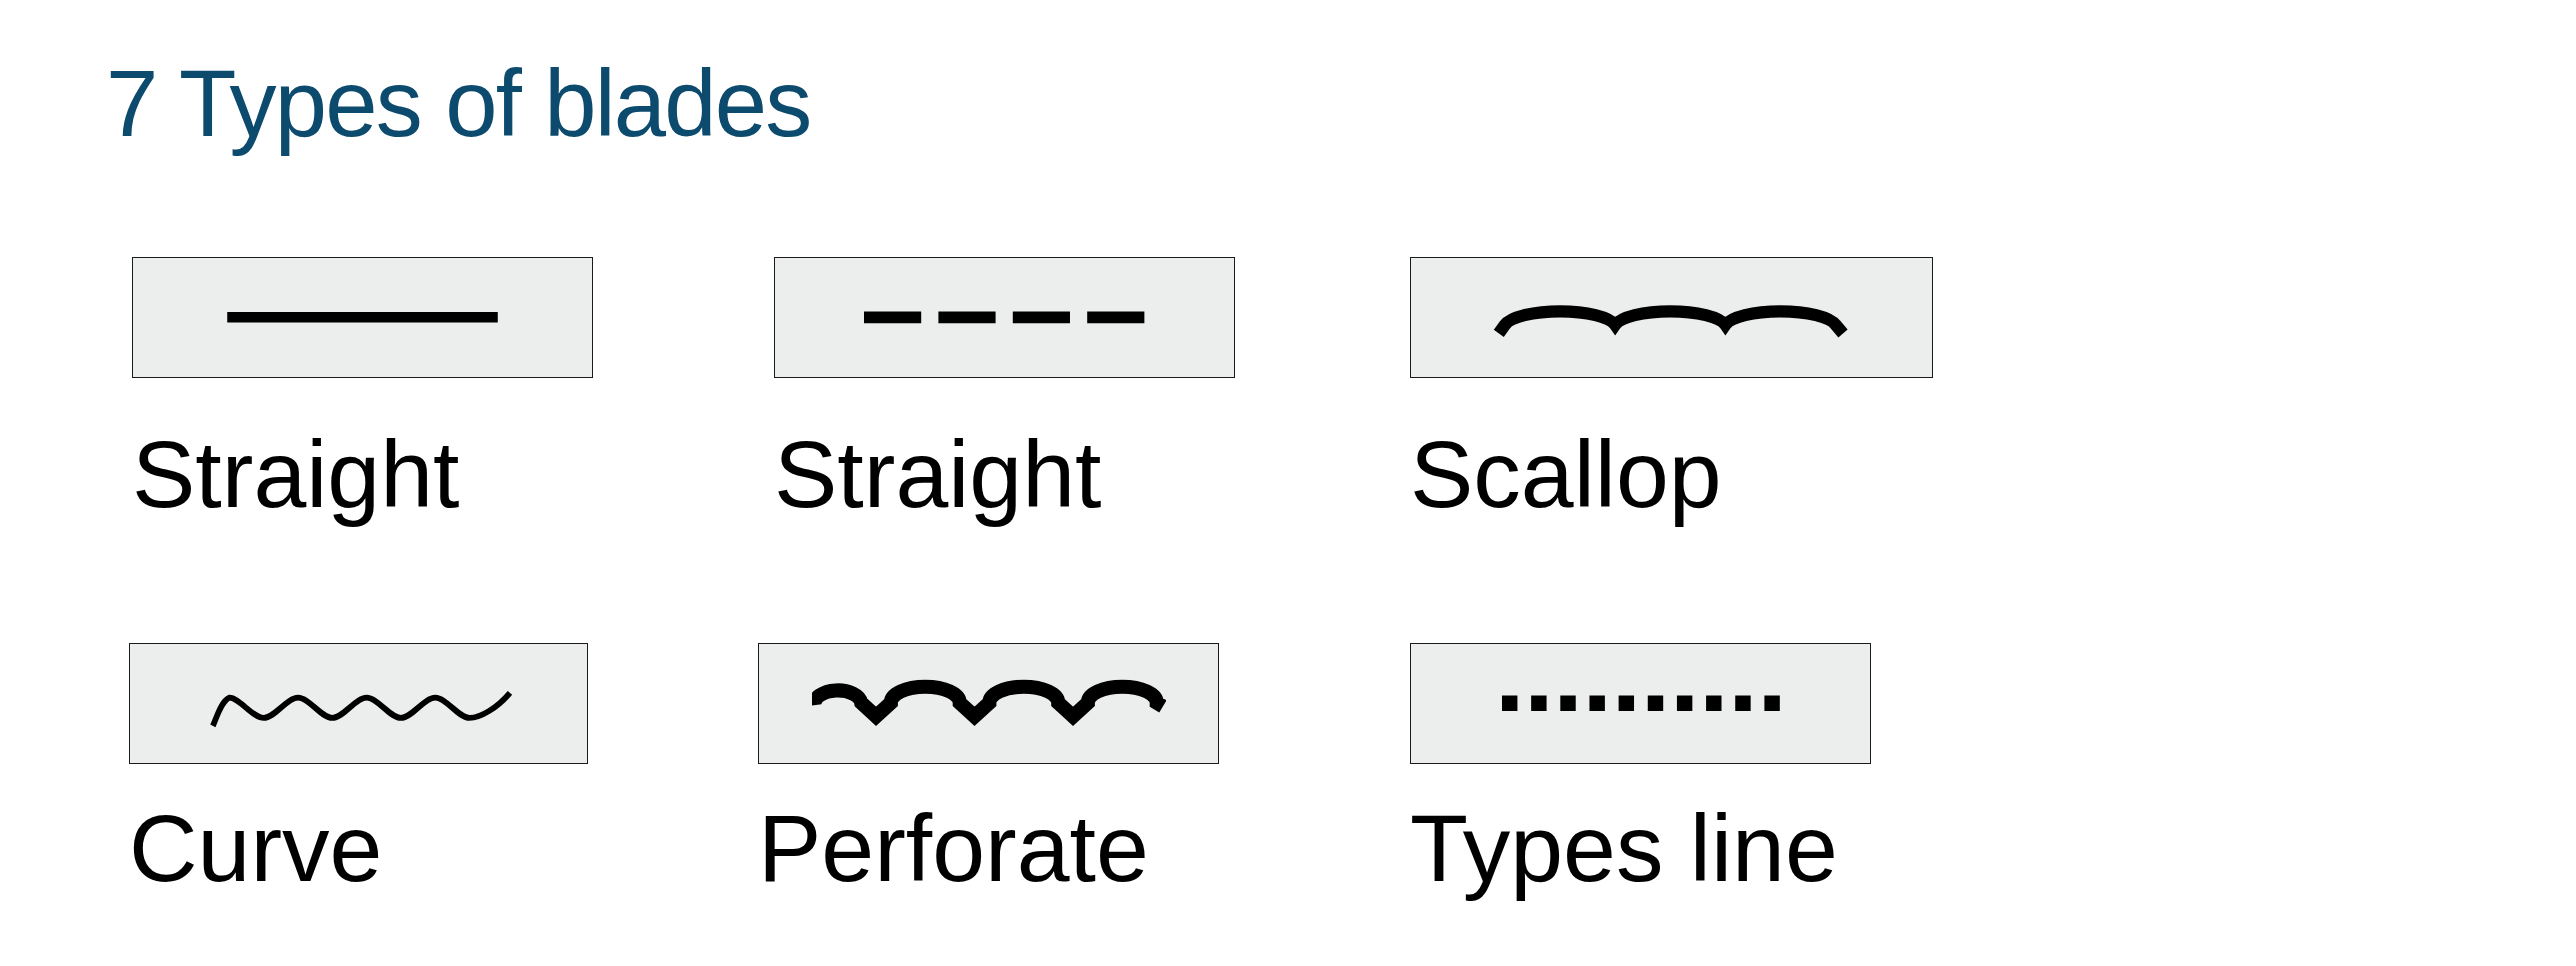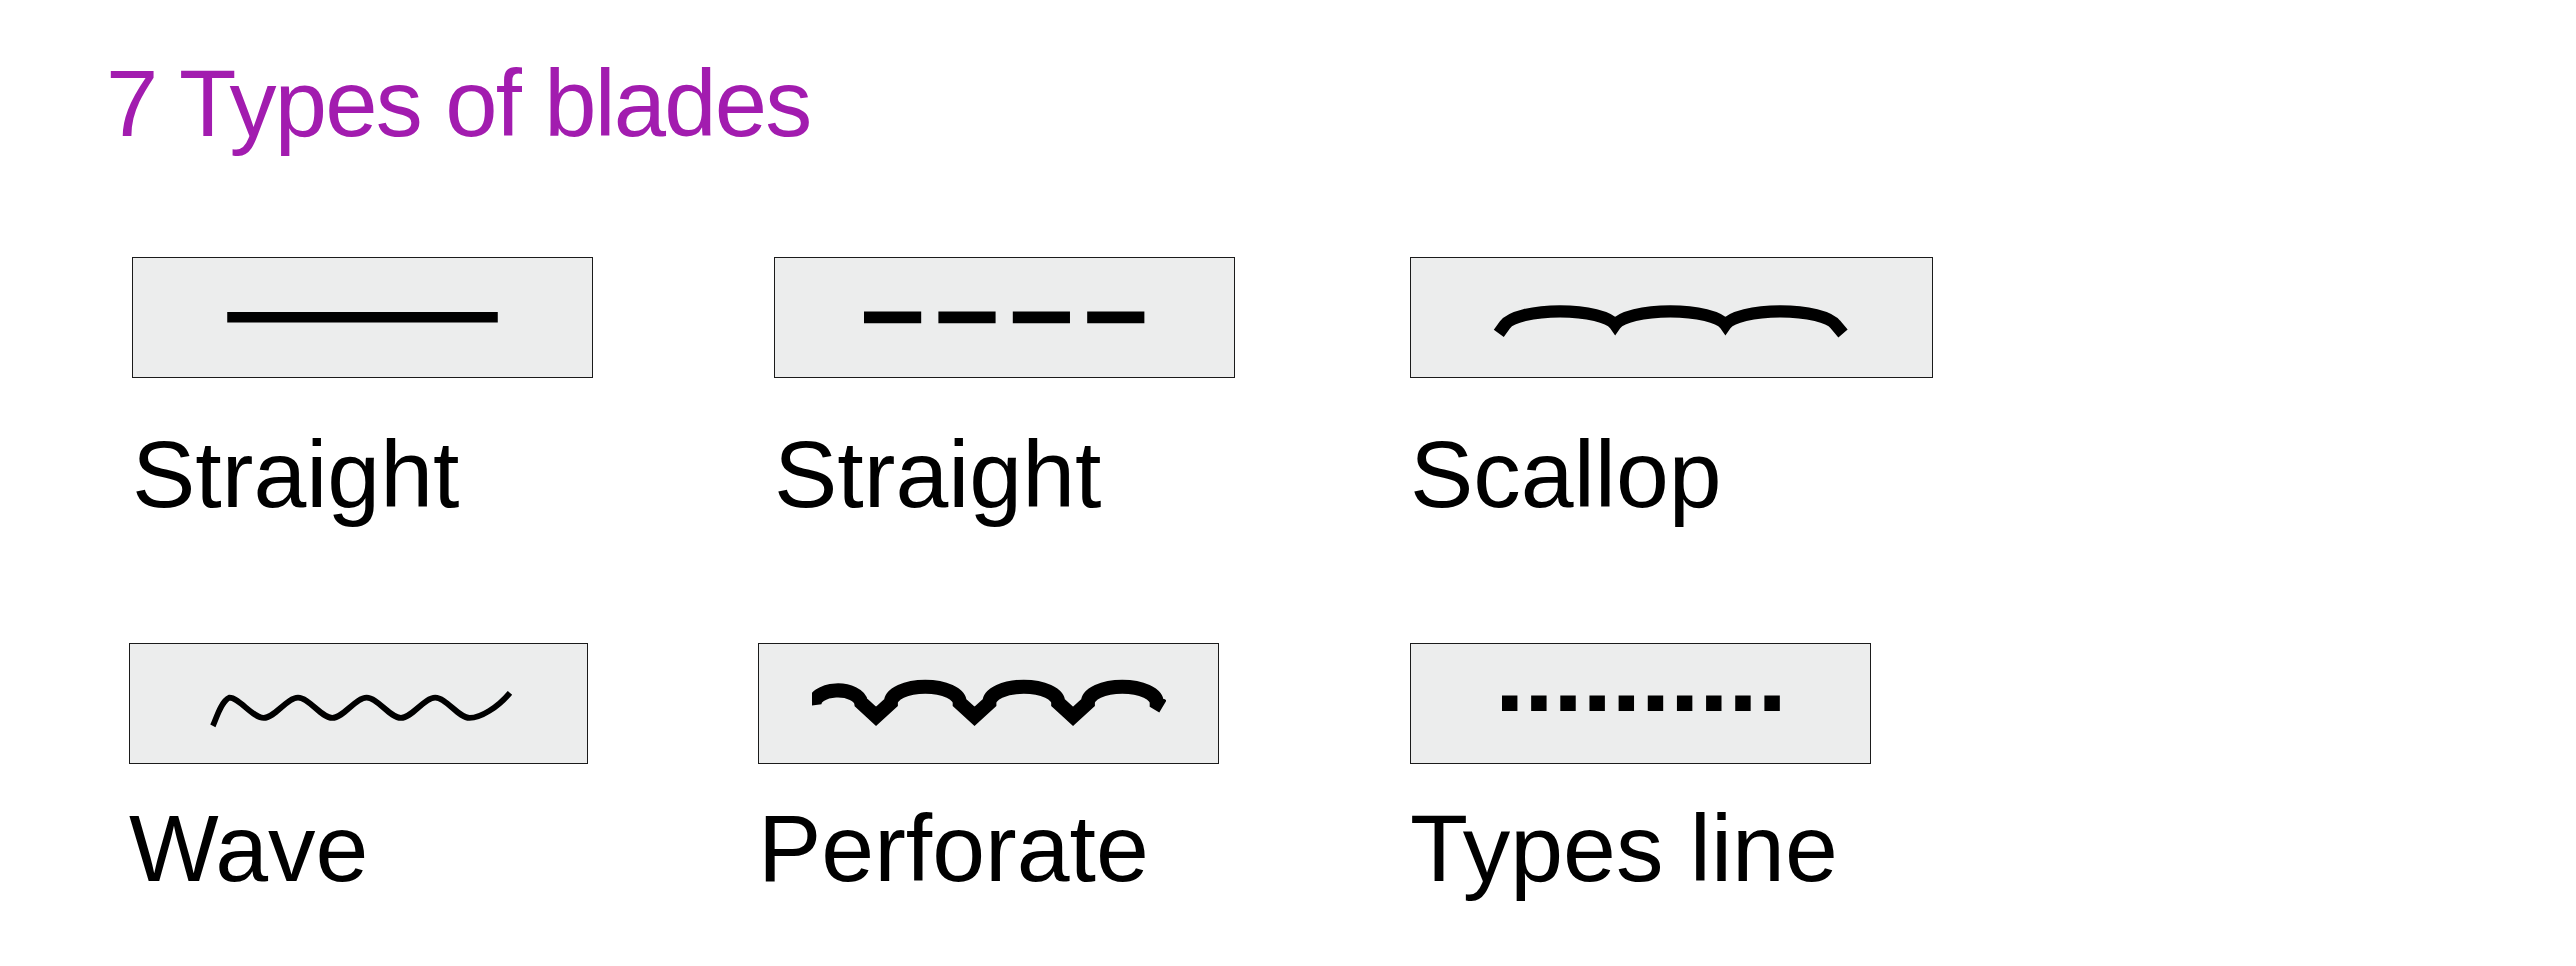--- a/index.html
+++ b/index.html
@@ -11,21 +11,21 @@
     background: #ffffff;
     overflow: hidden;
   }
   .page-title {
     position: absolute;
     left: 106px;
     top: 57px;
     font-size: 94px;
     letter-spacing: -1.8px;
     line-height: 1;
-    color: #a21caf;
+    color: #0c4a6e;
     white-space: nowrap;
   }
   .blade-card { position: absolute; }
   .blade-box {
     background: #ECEDED;
     border: 1.8px solid #1B1B1B;
     height: 121px;
     box-sizing: border-box;
     display: flex;
     align-items: center;
@@ -88,21 +88,21 @@
     <div class="blade-label">Scallop</div>
   </div>
 
 
   <div class="blade-card row2 card-wave">
     <div class="blade-box">
       <svg class="pattern wave-shift" width="314" height="49" viewBox="0 0 510 80">
         <path d="M5 70 C 10 60, 18 30, 32 24 C 48 24, 70 57, 88 57 C 106 57, 126 24, 144 24 C 162 24, 182 57, 200 57 C 218 57, 238 24, 256 24 C 274 24, 294 57, 312 57 C 330 57, 350 24, 368 24 C 386 24, 406 57, 424 57 C 442 57, 470 40, 490 16" stroke-width="9.5"></path>
       </svg>
     </div>
-    <div class="blade-label">Wave</div>
+    <div class="blade-label">Curve</div>
   </div>
 
   <div class="blade-card row2 card-victoria">
     <div class="blade-box">
       <svg class="pattern" width="354" height="52" viewBox="0 0 575 84">
         <path d="M4 44 A38 22 0 0 1 80 40 L104 62 L128 40 A56 26 0 0 1 240 40 L264 62 L288 40 A56 26 0 0 1 400 40 L424 62 L448 40 A56 26 0 0 1 560 40 L570 46" stroke-width="23" stroke-linejoin="miter" stroke-miterlimit="6"></path>
       </svg>
     </div>
     <div class="blade-label">Perforate</div>
   </div>

